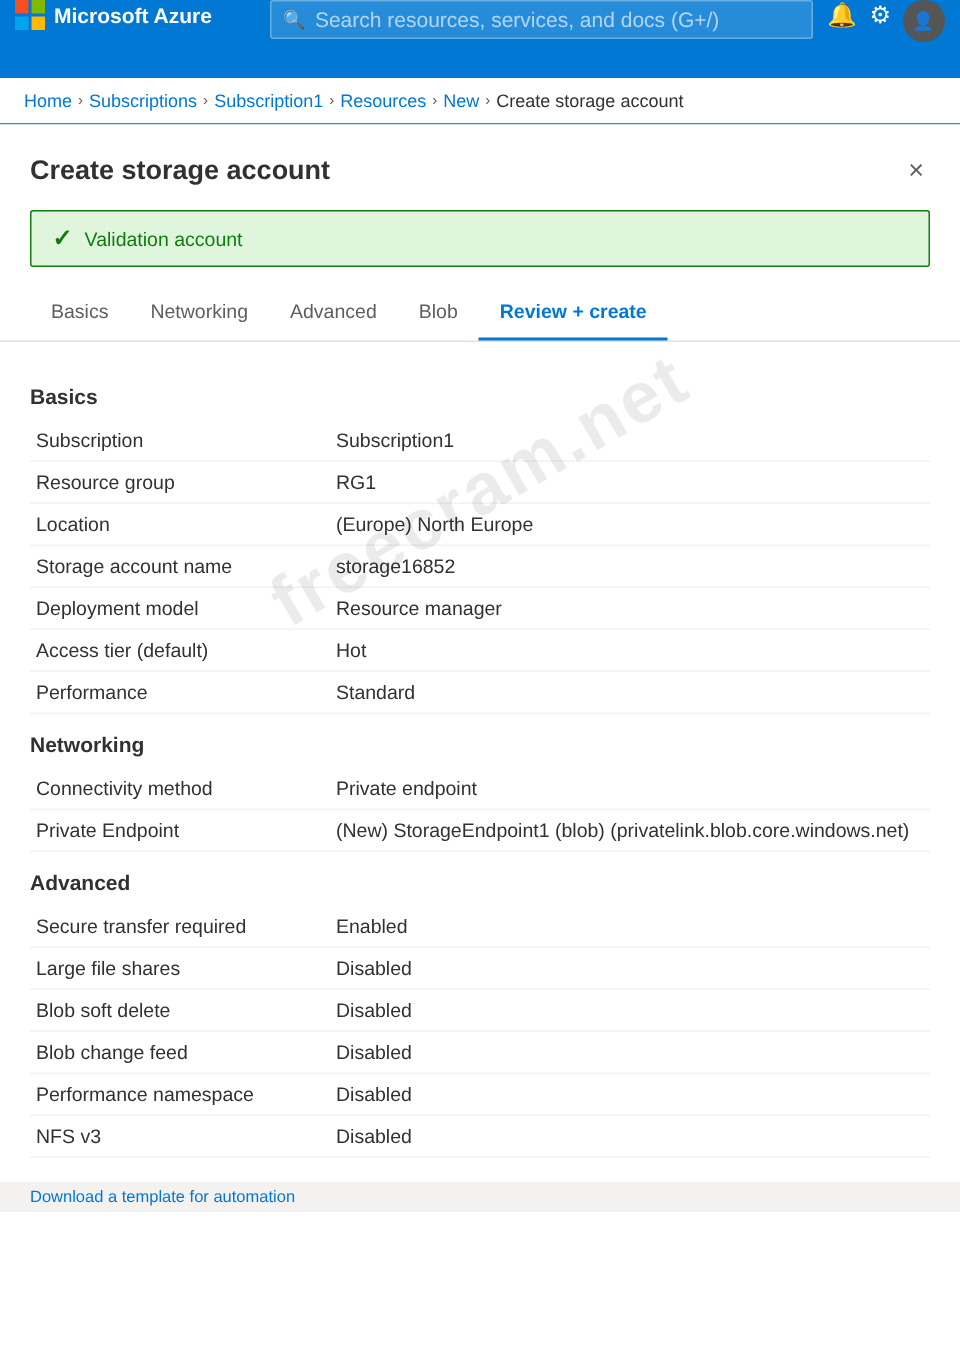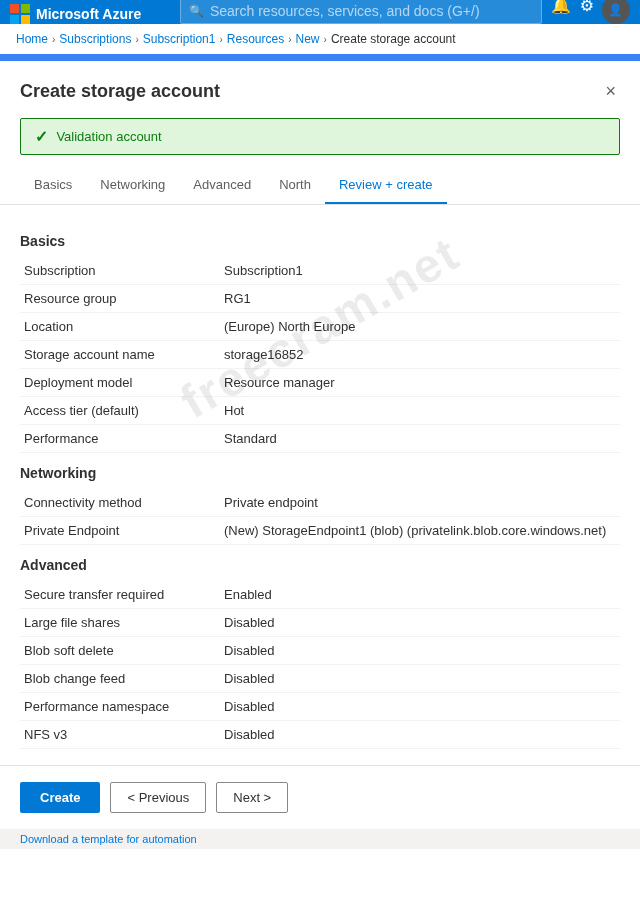--- a/index.html
+++ b/index.html
@@ -8,23 +8,23 @@
       font-size: 13px;
       background: #f3f2f1;
       width: 640px;
       min-height: 909px;
       overflow-x: hidden;
     }
 
     
     .azure-topbar {
       background: #0078d4;
-      height: 24px;
-      display: flex;
-      align-items: flex-end;
+      height: 52px;
+      display: flex;
+      align-items: flex-start;
       padding: 0 10px;
       gap: 10px;
     }
     .azure-topbar .logo-area {
       display: flex;
       align-items: center;
       gap: 6px;
       color: white;
       font-weight: 600;
       font-size: 14px;
@@ -60,21 +60,21 @@
       color: white;
       font-size: 16px;
     }
 
     
     .breadcrumb {
       background: white;
       padding: 8px 16px;
       font-size: 12px;
       color: #0078d4;
-      border-bottom: 7px solid #3b82f6;
+      border-bottom: 1px solid #3b82f6;
       display: flex;
       align-items: center;
       gap: 4px;
       flex-wrap: wrap;
     }
     .breadcrumb span { color: #605e5c; }
     .breadcrumb a { color: #0078d4; text-decoration: none; }
     .breadcrumb .separator { color: #605e5c; font-size: 10px; }
 
     
@@ -138,21 +138,21 @@
       font-size: 13px;
       color: #605e5c;
       cursor: pointer;
       border-bottom: 2px solid transparent;
       text-decoration: none;
       white-space: nowrap;
     }
     .tab.active {
       color: #0078d4;
       border-bottom: 2px solid #0078d4;
-      font-weight: 400;
+      font-weight: 700;
     }
 
     
     .content {
       padding: 16px 20px;
     }
 
     
     .section-title {
       font-size: 14px;
@@ -286,21 +286,21 @@
 
     <div class="validation-banner">
       <span class="check-icon">✓</span>
       <span>Validation account</span>
     </div>
 
     <div class="tabs">
       <a class="tab">Basics</a>
       <a class="tab">Networking</a>
       <a class="tab">Advanced</a>
-      <a class="tab">North</a>
+      <a class="tab">Blob</a>
       <a class="tab active">Review + create</a>
     </div>
 
     <div class="content">
 
       <div class="section-title">Basics</div>
       <table class="review-table">
         <tbody>
           <tr>
             <td>Subscription</td>
@@ -372,25 +372,20 @@
           </tr>
           <tr>
             <td>NFS v3</td>
             <td>Disabled</td>
           </tr>
         </tbody>
       </table>
 
     </div>
 
-    <div class="footer">
-      <button class="btn-create">Create</button>
-      <button class="btn-nav">&lt; Previous</button>
-      <button class="btn-nav">Next &gt;</button>
-    </div>
 
     <div class="bottom-bar">
       <span>Download a template for automation</span>
     </div>
 
   </div>
 
   <div class="watermark">freecram.net</div>
 
 </div>

